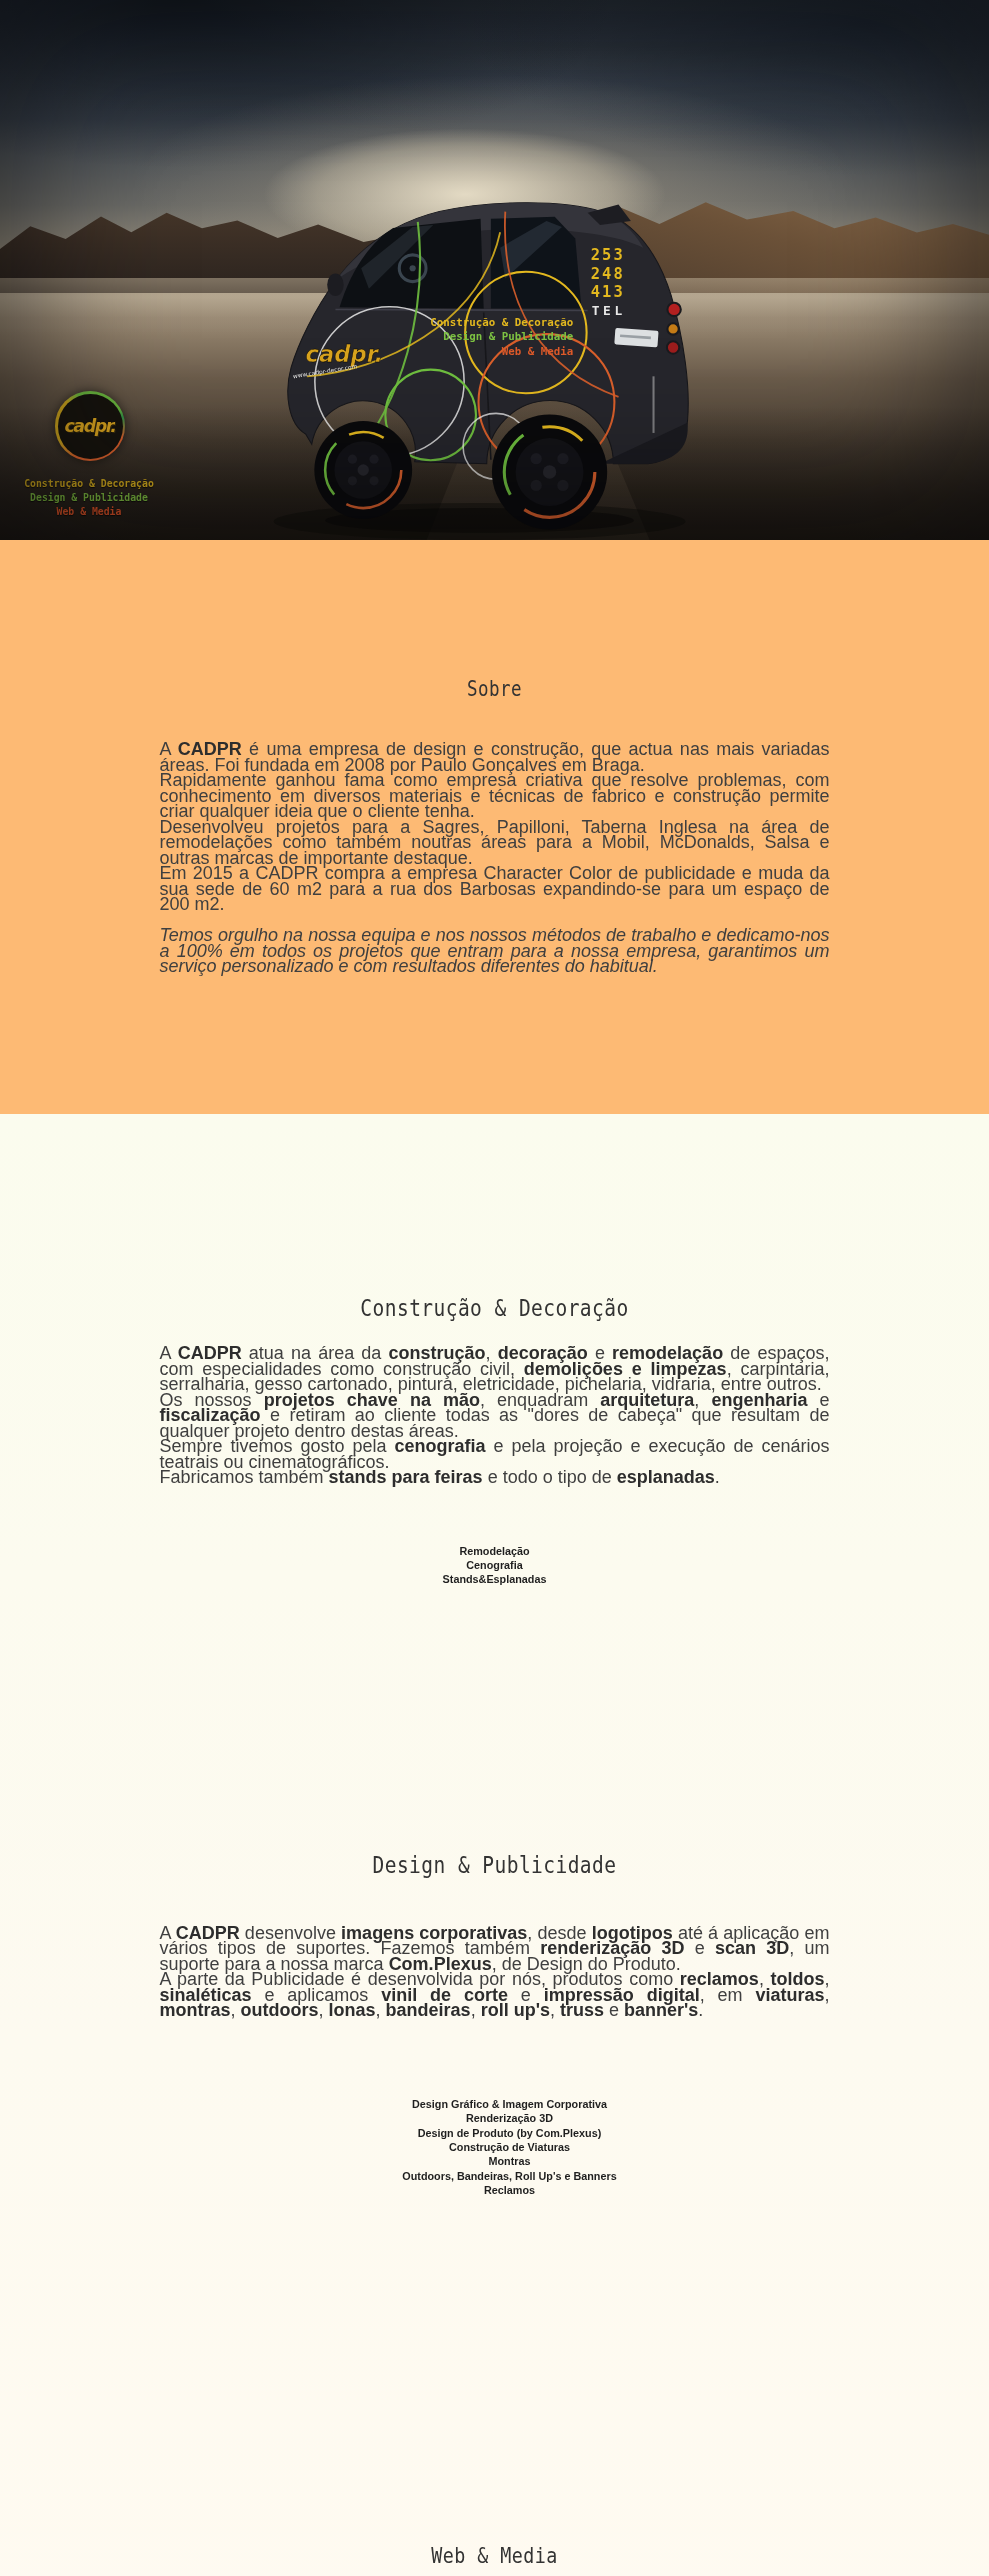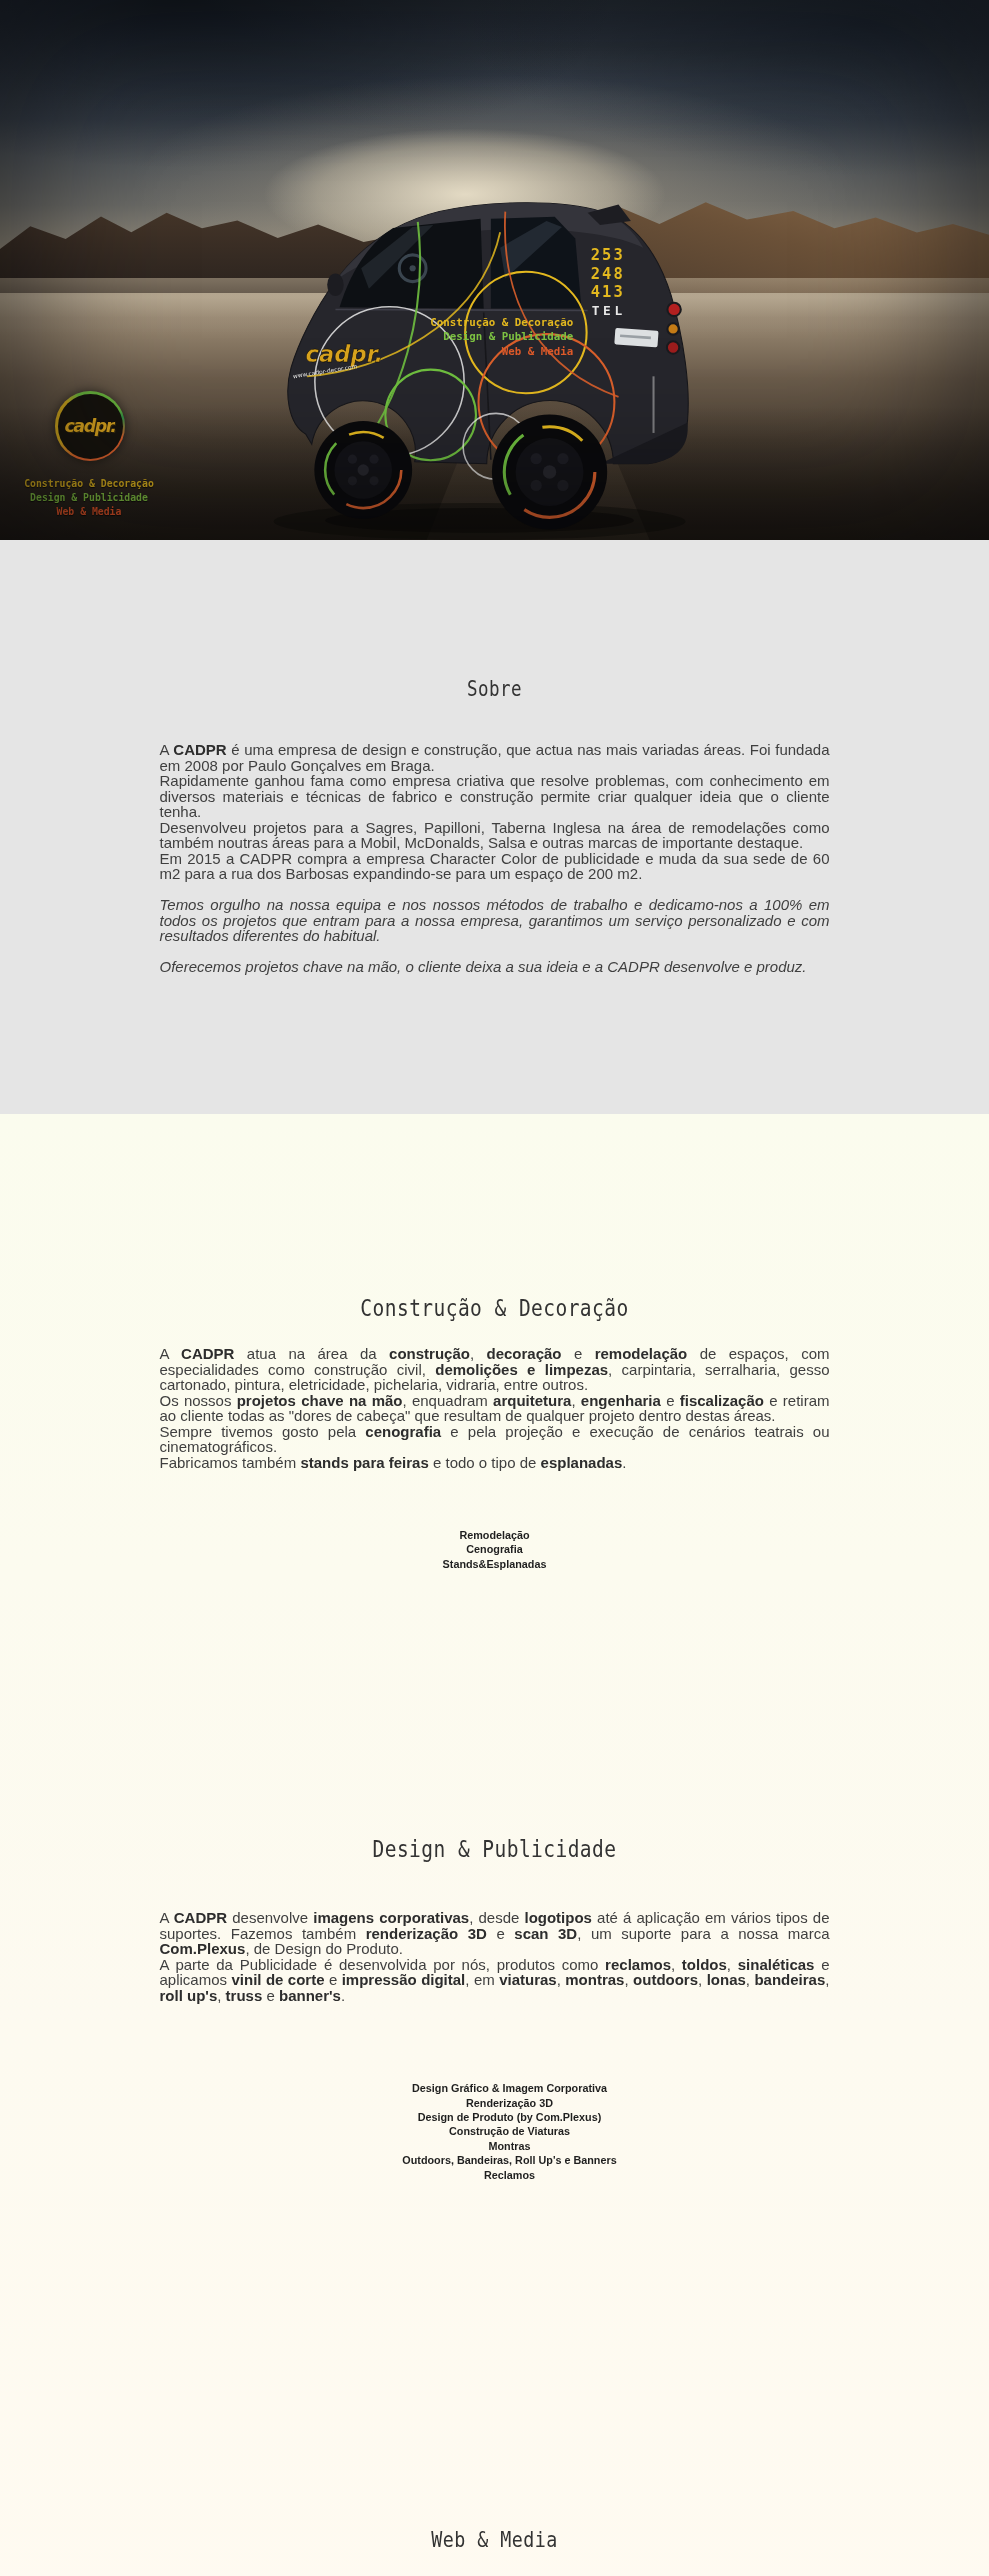--- a/index.html
+++ b/index.html
@@ -36,30 +36,30 @@
     background:conic-gradient(from -90deg,#caa21c 0 45deg,#67b23c 70deg 150deg,#2f8f45 165deg,#d95f2b 200deg 295deg,#caa21c 330deg 360deg);
     display:flex;align-items:center;justify-content:center;box-shadow:0 0 10.3px rgba(0,0,0,.55);}
   .badge-inner{width:65px;height:65px;border-radius:50%;background:#16130d;display:flex;align-items:center;justify-content:center;}
   .badge-brand{font-family:"DejaVu Sans",sans-serif;font-weight:bold;font-style:italic;font-size:17.5px;letter-spacing:-1.5px;
     color:#d8a31e;text-shadow:0 0 1px #000,1px 1px 0 #3a2f10;}
   .taglines{position:absolute;left:0;top:476px;width:178px;text-align:center;z-index:5;
     font-family:"DejaVu Sans Mono",monospace;font-weight:bold;font-size:10.3px;line-height:14px;transform:scaleX(.95);}
   .taglines span{display:block;text-shadow:0 0.5px 1px rgba(0,0,0,.7);}
 
   
-  .sec-sobre{display:flow-root;background:#e5e5e5;height:574px;box-sizing:border-box;padding-top:137px;}
+  .sec-sobre{display:flow-root;background:#fdba74;height:574px;box-sizing:border-box;padding-top:137px;}
   .sec-cream{display:flow-root;box-sizing:border-box;padding-bottom:222px;
     background:linear-gradient(180deg,#fbfcee 0%,#fdfaf0 55%,#fffaf1 100%);}
   .content{width:670px;margin:0 auto;}
   h2{font-family:"DejaVu Sans Mono",monospace;font-weight:400;color:#333;text-align:center;margin:0;transform:scaleX(.85);letter-spacing:0.5px;}
   .h-sobre{font-size:20.6px;line-height:24px;}
   .h-constr{font-size:23px;line-height:26px;margin-top:181px;}
   .h-design{font-size:23px;line-height:26px;margin-top:265px;}
   .h-web{font-size:21.6px;line-height:25px;margin-top:345px;}
-  .para{font-size:15px;line-height:15.5px;text-align:justify;margin:0;}
+  .para{font-size:18px;line-height:15.5px;text-align:justify;margin:0;}
   .b{font-weight:bold;font-style:normal;color:#2d2d2d;}
   .bi{font-weight:bold;color:#2d2d2d;}
   .mt80{margin-top:41px;} .mt68{margin-top:48px;} .mt57{margin-top:29px;}
   .mt48{margin-top:25px;} .mt30{margin-top:15.5px;font-style:italic;}
   .list{text-align:center;}
   .list-constr{margin-top:58px;} .list-design{margin-top:78px;padding-left:30px;}
   .list div{font-weight:bold;font-size:10.8px;line-height:14.4px;color:#1f1f1f;}
 </style>
 </head>
 <body>
@@ -156,21 +156,20 @@
     <span style="color: rgb(221, 82, 38);">Web &amp; Media</span>
   </div>
   <div class="vignette"></div>
 </div>
 
 <div class="sec-sobre">
   <h2 class="h-sobre">Sobre</h2>
   <div class="content">
     <p class="para mt80"><span>A </span><span class="b">CADPR</span><span> é uma empresa de design e construção, que actua nas mais variadas áreas. Foi fundada em 2008 por Paulo Gonçalves em Braga.</span><br><span> Rapidamente ganhou fama como empresa criativa que resolve problemas, com conhecimento em diversos materiais e técnicas de fabrico e construção permite criar qualquer ideia que o cliente tenha.</span><br><span> Desenvolveu projetos para a Sagres, Papilloni, Taberna Inglesa na área de remodelações como também noutras áreas para a Mobil, McDonalds, Salsa e outras marcas de importante destaque.</span><br><span> Em 2015 a CADPR compra a empresa Character Color de publicidade e muda da sua sede de 60 m2 para a rua dos Barbosas expandindo-se para um espaço de 200 m2.</span></p>
     <p class="para mt30"><span>Temos orgulho na nossa equipa e nos nossos métodos de trabalho e dedicamo-nos a 100% em todos os projetos que entram para a nossa empresa, garantimos um serviço personalizado e com resultados diferentes do habitual.</span></p>
-    <p class="para mt30"><span>Oferecemos projetos chave na mão, o cliente deixa a sua ideia e a CADPR desenvolve e produz.</span></p>
   </div>
 </div>
 
 <div class="sec-cream">
 
   <h2 class="h-constr">Construção &amp; Decoração</h2>
   <div class="content">
     <p class="para mt48"><span>A </span><span class="b">CADPR</span><span> atua na área da </span><span class="bi">construção</span><span>, </span><span class="bi">decoração</span><span> e </span><span class="bi">remodelação</span><span> de espaços, com especialidades como construção civil, </span><span class="bi">demolições e limpezas</span><span>, carpintaria, serralharia, gesso cartonado, pintura, eletricidade, pichelaria, vidraria, entre outros.</span><br><span> Os nossos </span><span class="bi">projetos chave na mão</span><span>, enquadram </span><span class="bi">arquitetura</span><span>, </span><span class="bi">engenharia</span><span> e </span><span class="bi">fiscalização</span><span> e retiram ao cliente todas as "dores de cabeça" que resultam de qualquer projeto dentro destas áreas.</span><br><span> Sempre tivemos gosto pela </span><span class="bi">cenografia</span><span> e pela projeção e execução de cenários teatrais ou cinematográficos.</span><br><span> Fabricamos também </span><span class="bi">stands para feiras</span><span> e todo o tipo de </span><span class="bi">esplanadas</span><span>.</span></p>
   </div>
   <div class="list list-constr">

